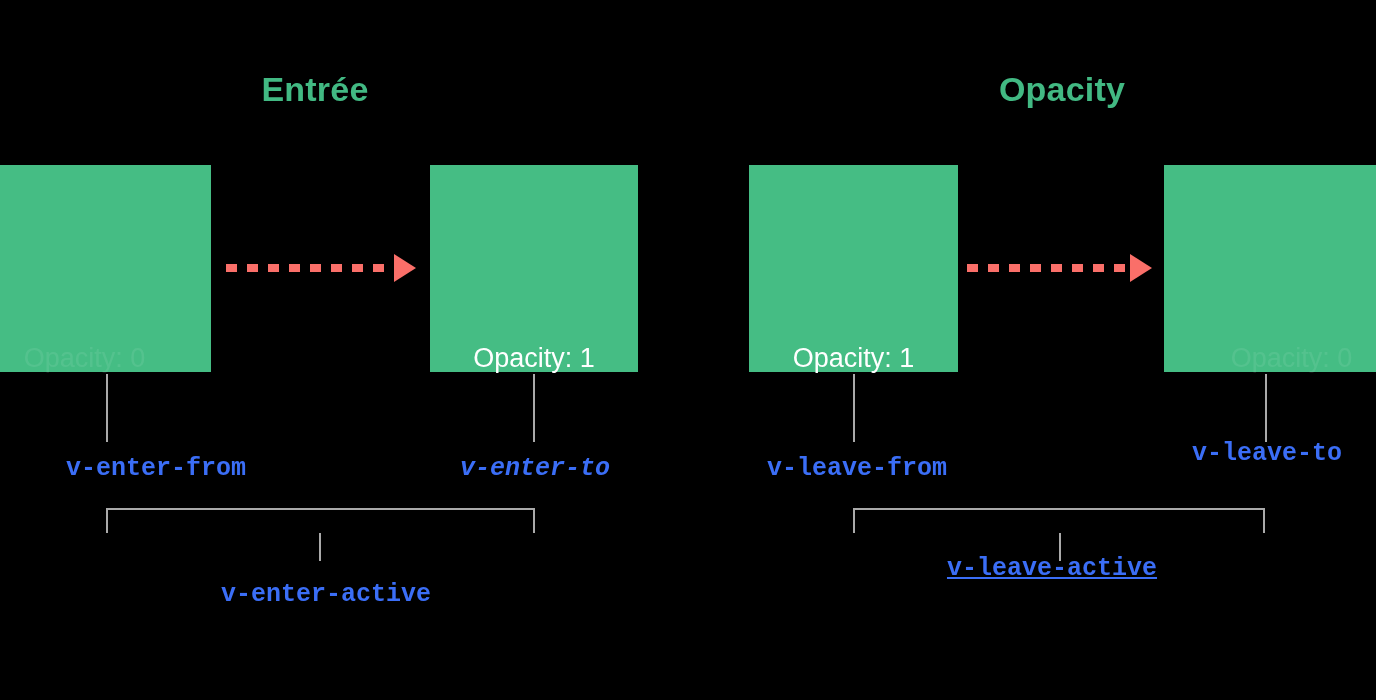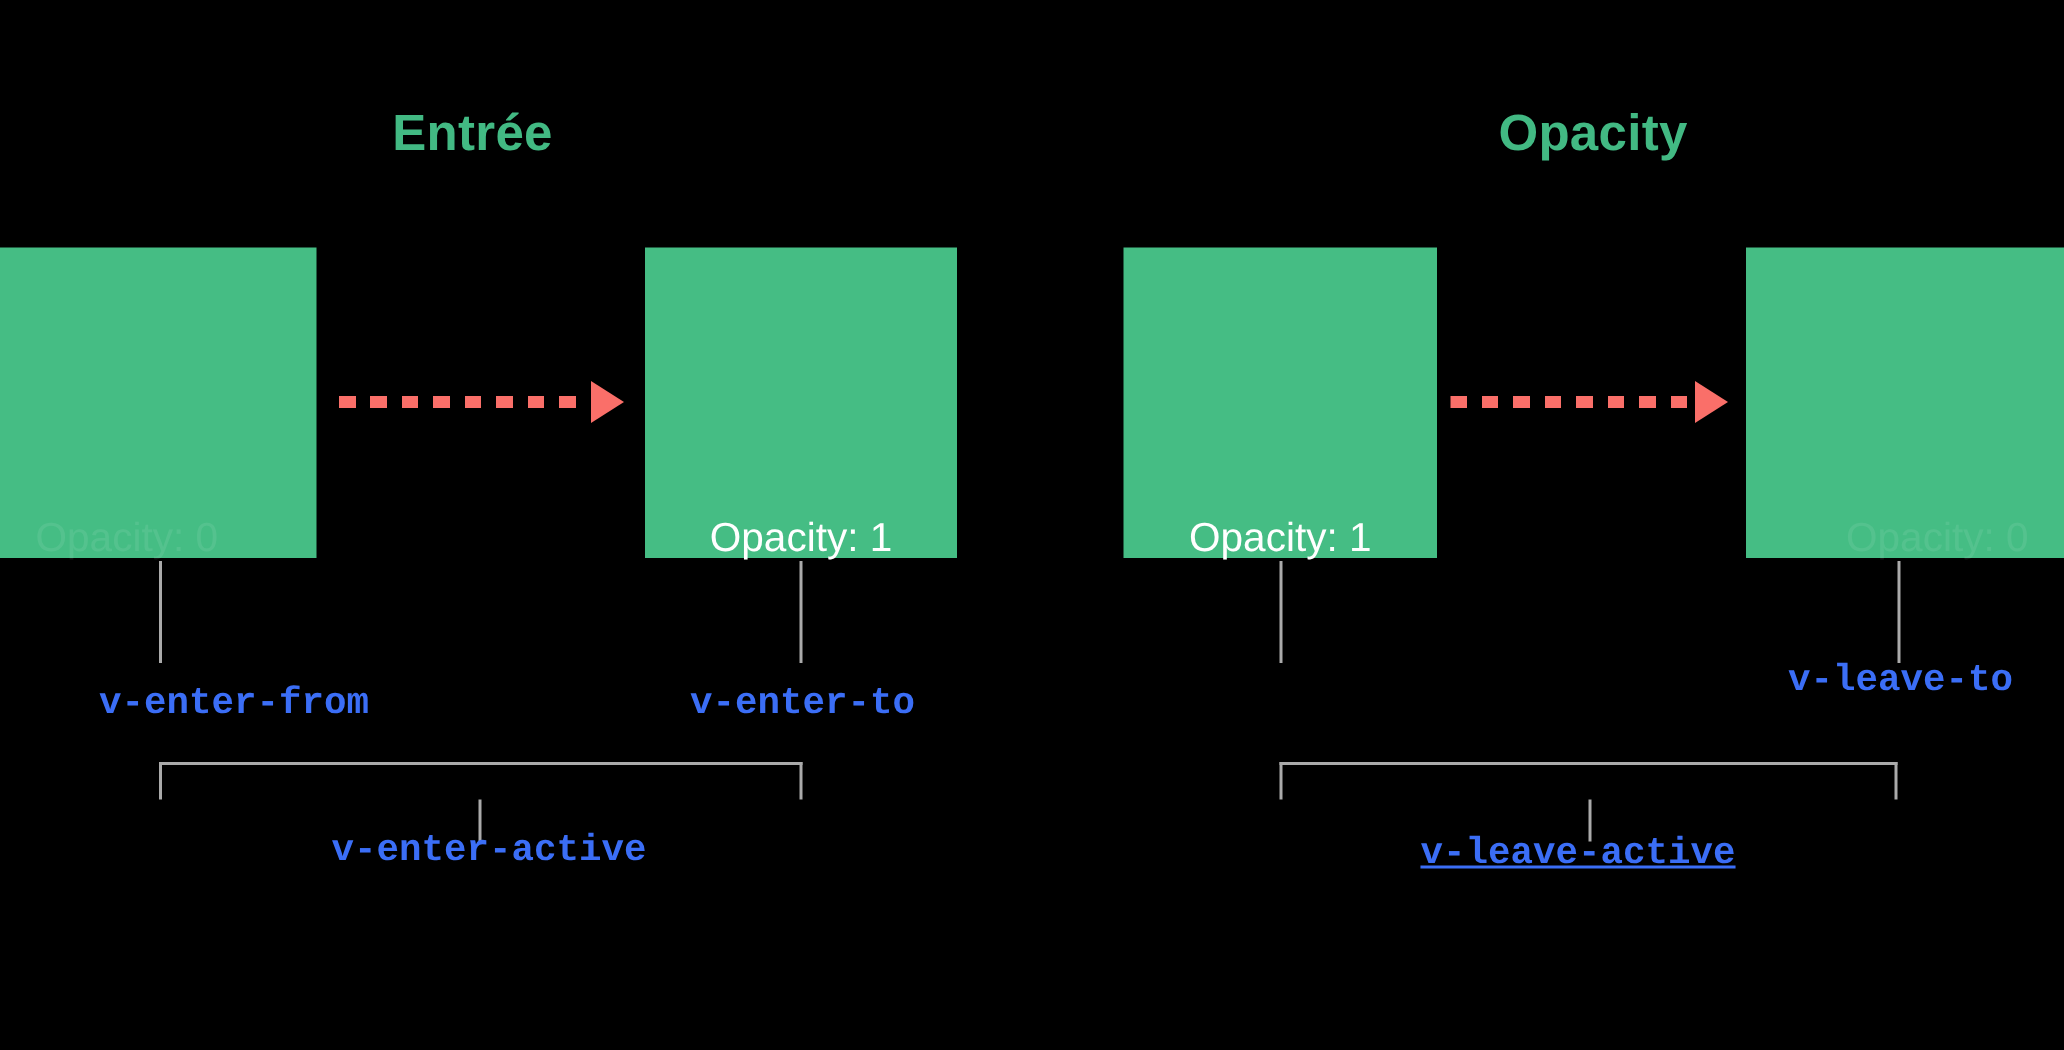--- a/index.html
+++ b/index.html
@@ -131,43 +131,44 @@
   </div>
 
   <div class="box" style="left:430px; top:165px; width:208px; height:207px;">
     <span class="box-label">Opacity: 1</span>
   </div>
 
   <div class="connector" style="left:106px; top:374px; height:68px;"></div>
   <div class="connector" style="left:533px; top:374px; height:68px;"></div>
 
   <div class="class-label center" style="left:113px; top:456px;margin-left:43px;">v-enter-from</div>
-  <div class="class-label center" style="left:535px; top:456px;">v-enter-to</div>
+  <div class="class-label center" style="left:535px; top:456px;font-style:italic;">v-enter-to</div>
 
   <div class="bracket" style="left:106px; top:508px; width:429px; height:25px;"></div>
   <div class="bracket-stem" style="left:319px; top:533px; height:28px;"></div>
-  <div class="class-label center" style="left:326px; top:554px;">v-enter-active</div>
+  <div class="class-label center" style="left:326px; top:582px;">v-enter-active</div>
 
   <div class="section-title" style="left:1062px; top:70px;">Opacity</div>
 
   <div class="box" style="left:749px; top:165px; width:209px; height:207px;">
     <span class="box-label">Opacity: 1</span>
   </div>
 
   <div class="arrow" style="left:967px; top:264px; width:185px;">
     <div class="arrow-line"></div>
     <div class="arrow-head"></div>
   </div>
 
   <div class="box" style="left:1164px; top:165px; width:255px; height:207px;">
     <span class="box-label faded">Opacity: 0</span>
   </div>
 
   <div class="connector" style="left:853px; top:374px; height:68px;"></div>
   <div class="connector" style="left:1265px; top:374px; height:68px;"></div>
 
+  <div class="class-label center" style="left:857px; top:456px;">v-leave-from</div>
   <div class="class-label center" style="left:1267px; top:441px;">v-leave-to</div>
 
   <div class="bracket" style="left:853px; top:508px; width:412px; height:25px;"></div>
   <div class="bracket-stem" style="left:1059px; top:533px; height:28px;"></div>
   <div class="class-label center" style="left:1052px; top:556px;text-decoration:underline;">v-leave-active</div>
 
 </div>
 
 </body></html>

